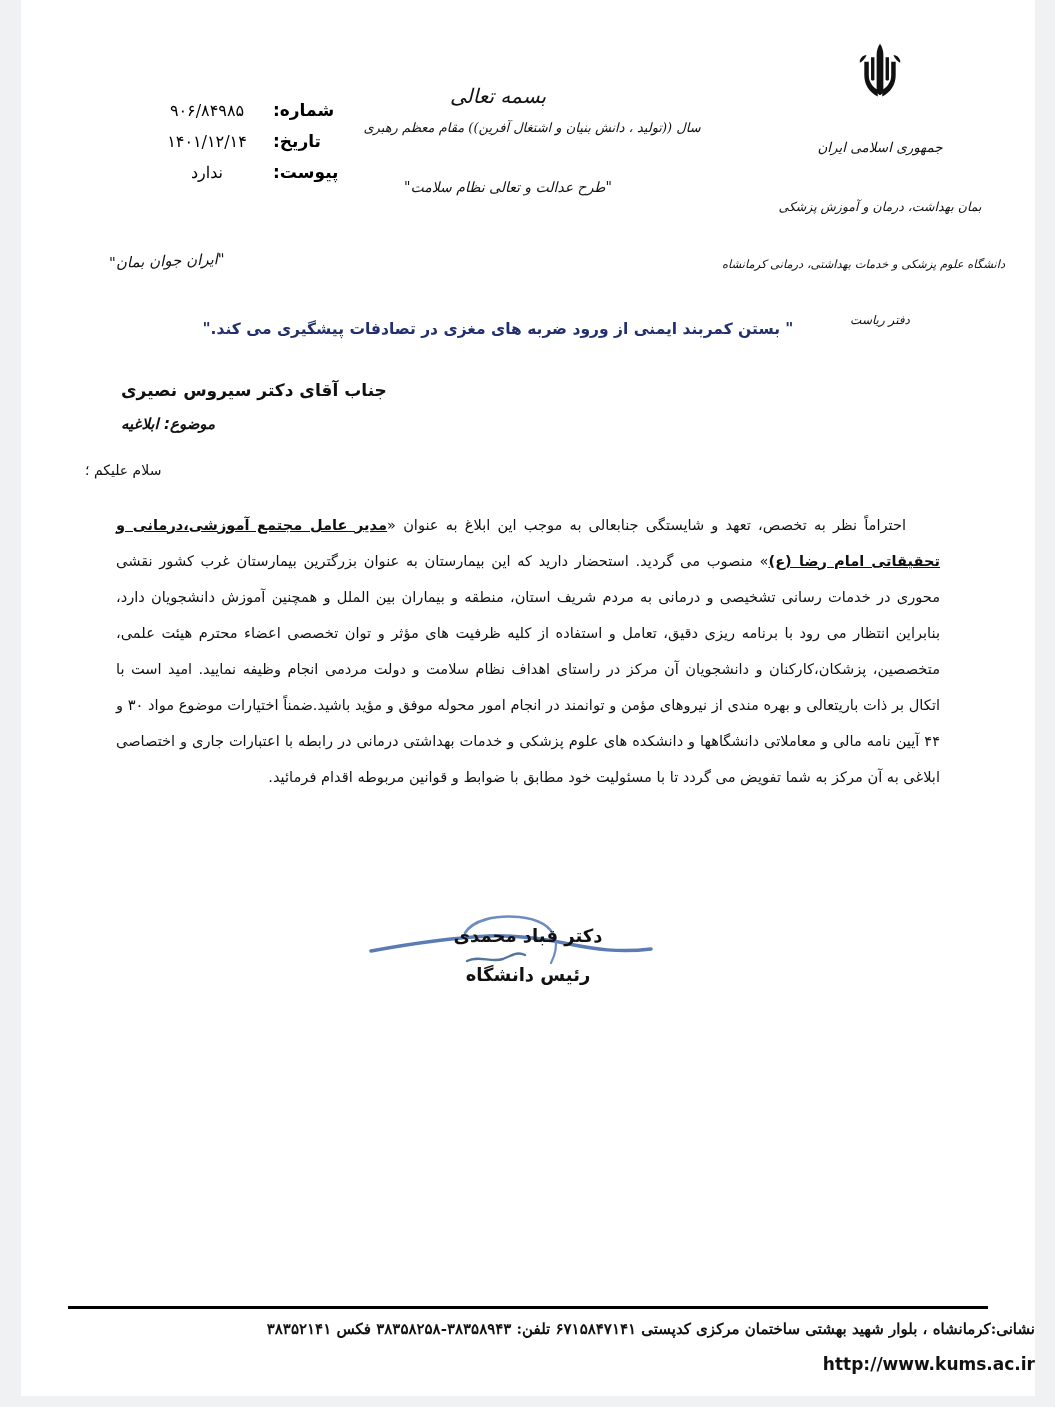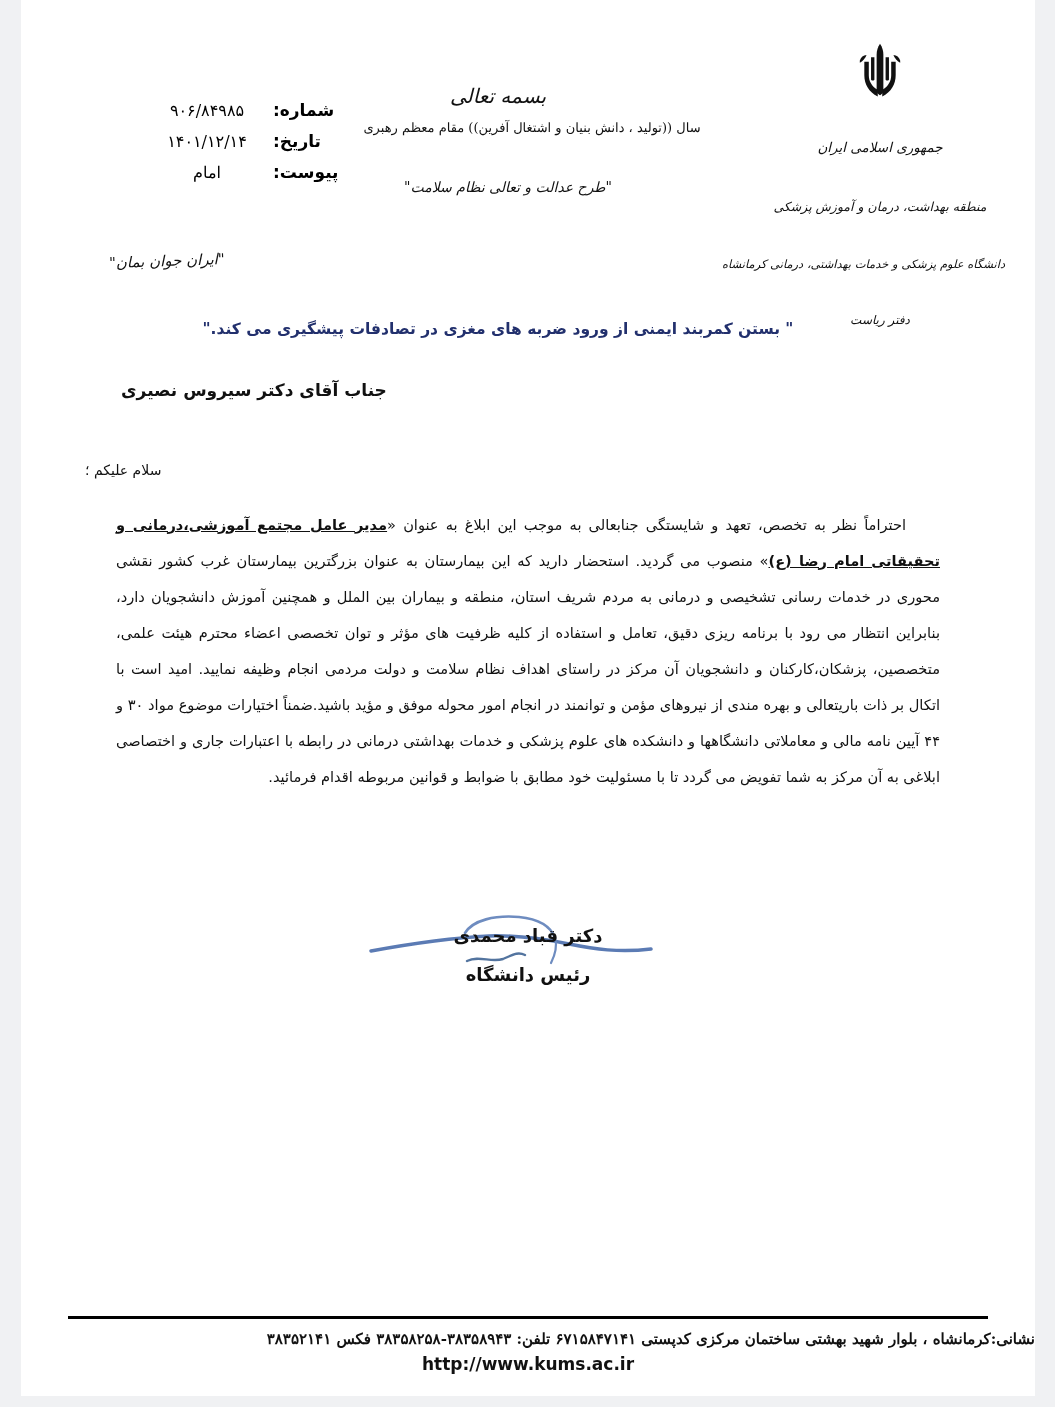--- a/index.html
+++ b/index.html
@@ -68,20 +68,21 @@
   .basmala {
     font-family: "DejaVu Serif", "Liberation Serif", serif;
     font-style: italic;
     font-size: 20px;
     color: #111;
     margin-right: 60px;
     margin-top: 22px;
   }
   .year-slogan {
     font-family: "DejaVu Serif", "Liberation Serif", serif;
+    font-style: italic;
     font-size: 13px;
     color: #111;
     margin-top: 12px;
     margin-right: 30px;
     white-space: nowrap;
     padding-left: 38px;
   }
   .health-slogan {
     font-family: "DejaVu Serif", "Liberation Serif", serif;
     font-style: italic;
@@ -249,25 +250,25 @@
   }
   .footer-address {
     text-align: right;
     font-size: 15px;
     font-weight: bold;
     color: #111;
     font-family: "DejaVu Serif", "Liberation Serif", serif;
     white-space: nowrap;
   }
   .footer-url {
-    text-align: center;
+    text-align: right;
     font-size: 17px;
     font-weight: bold;
     color: #111;
-    margin-top: 6px;
+    margin-top: 16px;
     direction: ltr;
     font-family: "DejaVu Sans", "Liberation Sans", sans-serif;
   }
 </style>
 </head>
 <body>
 
 <div class="page">
 
   <div class="header">
@@ -278,21 +279,21 @@
           <path d="M46 104 C30 96 22 82 22 66 L22 42 L30 42 L30 66 C30 76 35 86 46 92 Z"></path>
           <path d="M54 104 C70 96 78 82 78 66 L78 42 L70 42 L70 66 C70 76 65 86 54 92 Z"></path>
           <path d="M44 96 L44 30 C44 22 46 16 50 10 C54 16 56 22 56 30 L56 96 C54 99 52 101 50 102 C48 101 46 99 44 96 Z"></path>
           <path d="M34 74 L34 34 L40 34 L40 74 C38 76 36 76 34 74 Z"></path>
           <path d="M60 74 L60 34 L66 34 L66 74 C64 76 62 76 60 74 Z"></path>
           <path d="M14 40 C16 34 20 30 26 30 C24 36 20 40 14 44 Z"></path>
           <path d="M86 40 C84 34 80 30 74 30 C76 36 80 40 86 44 Z"></path>
         </g>
       </svg>
       <div class="emblem-line l1">جمهوری اسلامی ایران</div>
-      <div class="emblem-line l2">منطقه بهداشت، درمان و آموزش پزشکی</div>
+      <div class="emblem-line l2">بمان بهداشت، درمان و آموزش پزشکی</div>
       <div class="emblem-line l3">دانشگاه علوم پزشکی و خدمات بهداشتی، درمانی کرمانشاه</div>
       <div class="emblem-line l4">دفتر ریاست</div>
     </div>
 
     <div class="center-block">
       <div class="basmala">بسمه تعالی</div>
       <div class="year-slogan">سال ((تولید ، دانش بنیان و اشتغال آفرین))    مقام معظم رهبری</div>
       <div class="health-slogan">"طرح عدالت و تعالی نظام سلامت"</div>
     </div>
 
@@ -300,31 +301,32 @@
       <div class="meta-row">
         <span class="meta-label">شماره:</span>
         <span class="meta-value">۹۰۶/۸۴۹۸۵</span>
       </div>
       <div class="meta-row">
         <span class="meta-label">تاریخ:</span>
         <span class="meta-value">۱۴۰۱/۱۲/۱۴</span>
       </div>
       <div class="meta-row">
         <span class="meta-label">پیوست:</span>
-        <span class="meta-value">امام</span>
+        <span class="meta-value">ندارد</span>
       </div>
     </div>
 
     <div class="iran-young">"ایران جوان بمان"</div>
   </div>
 
   <div class="safety-slogan">" بستن کمربند ایمنی از ورود ضربه های مغزی در تصادفات پیشگیری می کند."</div>
 
   <div class="addressee">
     <div class="line">جناب آقای دکتر سیروس نصیری</div>
+    <div class="subject">موضوع: ابلاغیه</div>
   </div>
 
   <div class="greeting">سلام علیکم ؛</div>
 
   <p class="body-text">
     <span>احتراماً نظر به تخصص، تعهد و شایستگی جنابعالی به موجب این ابلاغ به عنوان «</span><span class="hl">مدیر عامل مجتمع آموزشی،درمانی و تحقیقاتی امام رضا (ع)</span><span>» منصوب می گردید. استحضار دارید که این بیمارستان به عنوان بزرگترین بیمارستان غرب کشور نقشی محوری در خدمات رسانی تشخیصی و درمانی به مردم شریف استان، منطقه و بیماران بین الملل و همچنین آموزش دانشجویان دارد، بنابراین انتظار می رود با برنامه ریزی دقیق، تعامل و استفاده از کلیه ظرفیت های مؤثر و توان تخصصی اعضاء محترم هیئت علمی، متخصصین، پزشکان،کارکنان و دانشجویان آن مرکز در راستای اهداف نظام سلامت و دولت مردمی انجام وظیفه نمایید. امید است با اتکال بر ذات باریتعالی و بهره مندی از نیروهای مؤمن و توانمند در انجام امور محوله موفق و مؤید باشید.ضمناً اختیارات موضوع مواد ۳۰ و ۴۴ آیین نامه مالی و معاملاتی دانشگاهها و دانشکده های علوم پزشکی و خدمات بهداشتی درمانی در رابطه با اعتبارات جاری و اختصاصی ابلاغی به آن مرکز به شما تفویض می گردد تا با مسئولیت خود مطابق با ضوابط و قوانین مربوطه اقدام فرمائید.</span>
   </p>
 
   <div class="signature">
     <div class="sig-wrap">

